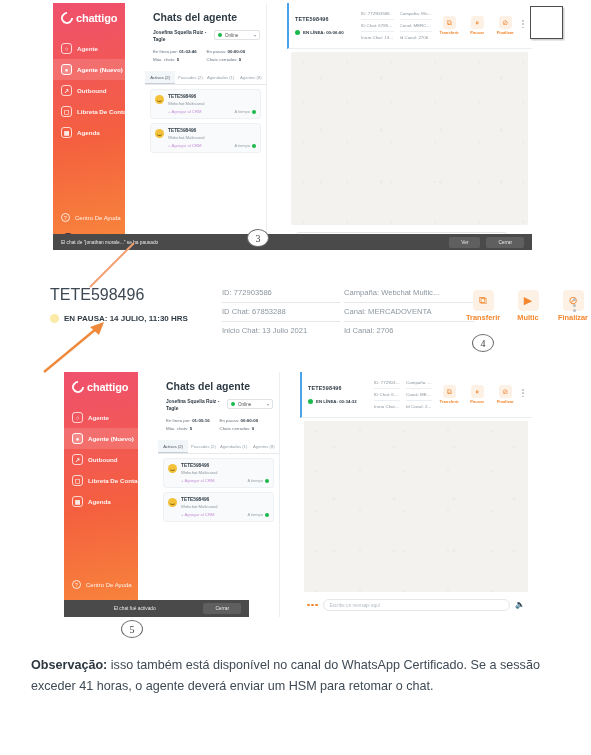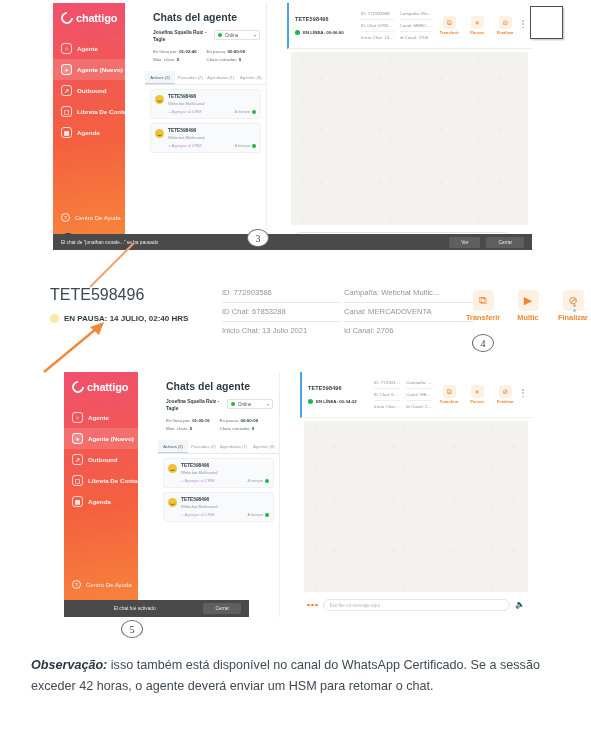--- a/index.html
+++ b/index.html
@@ -254,21 +254,21 @@
     border:1.3px solid #4d4d4d; background:#fff;
     box-shadow: 1.5px 1.5px 0 rgba(0,0,0,.18);
   }
 
   
   .note {
     position:absolute; left:31px; top:655px; width:530px;
     font-family:"Liberation Sans", sans-serif;
     font-size:12.6px; line-height:21px; color:#3f4a55;
   }
-  .note b { color:#2c3740;font-style:italic; }
+  .note b { color:#2c3740; }
   .note p { margin:0; }
 </style>
 </head>
 <body>
 
 <div class="app app-1">
 
   <div class="sidebar">
     <div class="brand">
       <span class="brand-mark"></span>
@@ -436,21 +436,21 @@
   <svg width="72" height="60">
     <path d="M4,54 L62,6" stroke="#ef8a3c" stroke-width="2.4" fill="none"></path>
     <path d="M64,4 L50,9 L59,17 Z" fill="#ef8a3c"></path>
   </svg>
 </div>
 
 <div class="callout">
   <div class="co-id">TETE598496</div>
   <div class="co-state">
     <span class="co-dot"></span>
-    <span>EN PAUSA: 14 JULIO, 02:40 HRS</span>
+    <span>EN PAUSA: 14 JULIO, 11:30 HRS</span>
   </div>
   <div class="co-col c1">
     <div class="co-line">ID: 772903586</div>
     <div class="co-line">ID Chat: 67853288</div>
     <div class="co-line">Inicio Chat: 13 Julio 2021</div>
   </div>
   <div class="co-col c2">
     <div class="co-line">Campaña: Webchat Multic...</div>
     <div class="co-line">Canal: MERCADOVENTA</div>
     <div class="co-line">Id Canal: 2706</div>
@@ -635,14 +635,14 @@
 
   <div class="toast toast-1" style="left:0; width:185px; height:17px;">
     <span style="margin:0 auto">El chat fué activado</span>
     <span class="toast-btn">Cerrar</span>
   </div>
 </div>
 
 <div class="step step-5">5</div>
 
 <div class="note">
-  <p><b>Observação:</b><span> isso também está disponível no canal do WhatsApp Certificado. Se a sessão exceder 42 horas, o agente deverá enviar um HSM para retomar o chat.</span></p>
+  <p><b>Observação:</b><span> isso também está disponível no canal do WhatsApp Certificado. Se a sessão exceder 41 horas, o agente deverá enviar um HSM para retomar o chat.</span></p>
 </div>
 
 </body></html>

